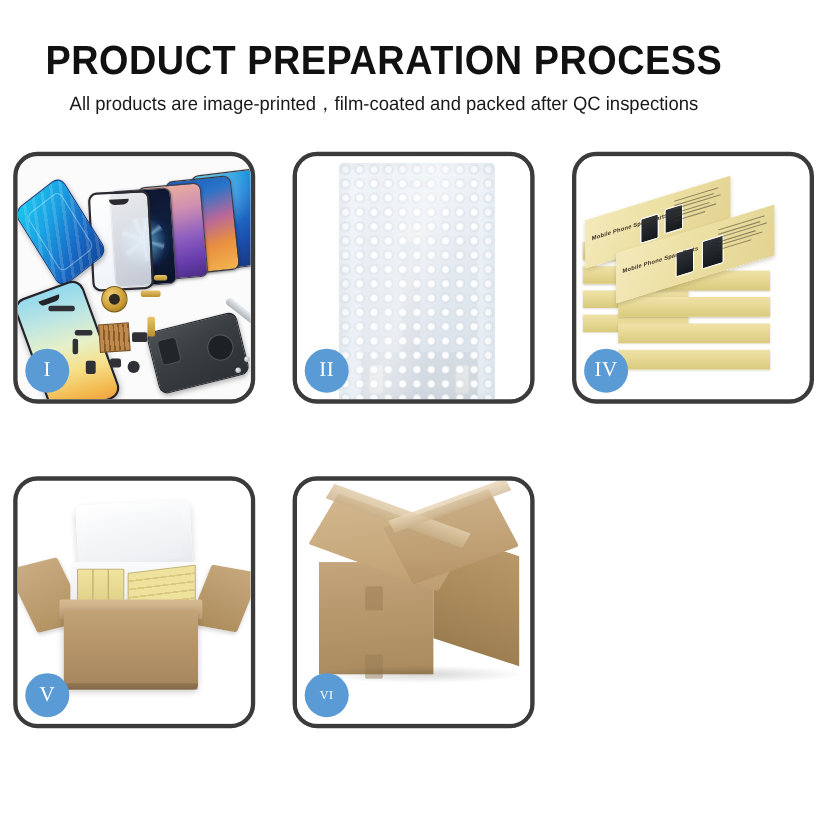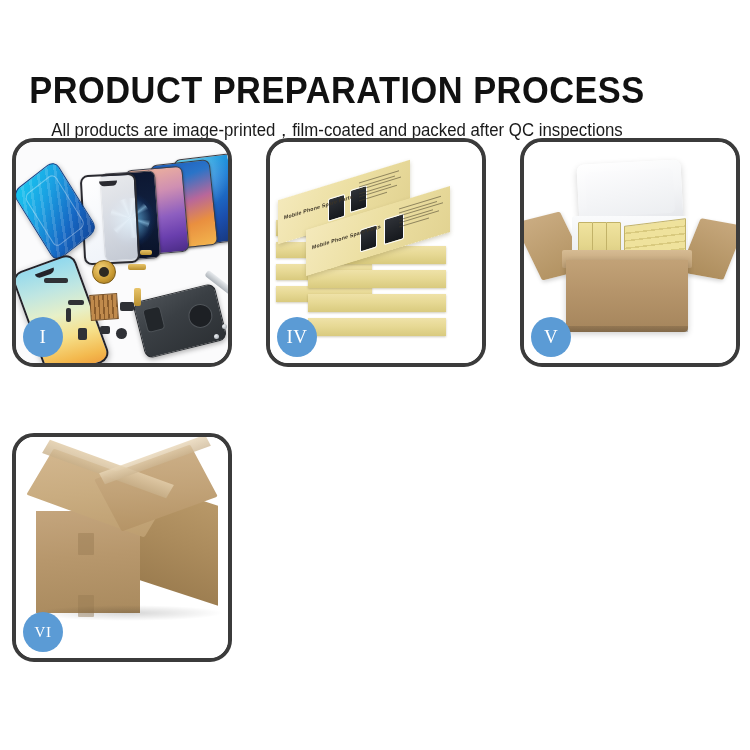--- a/index.html
+++ b/index.html
@@ -11,21 +11,21 @@
     width: 750px;
     height: 750px;
     overflow: hidden;
     font-family: "Liberation Sans", sans-serif;
     -webkit-font-smoothing: antialiased;
   }
 
   .page { position: relative; width: 750px; height: 750px; background: #fff; }
 
   
-  .header { position: absolute; top: 0; left: 0; width: 674px; text-align: center; margin-top: 36px; }
+  .header { position: absolute; top: 0; left: 12px; width: 674px; text-align: center; }
   .title {
     margin: 0;
     padding-top: 34px;
     font-size: 37px;
     line-height: 42px;
     font-weight: 700;
     letter-spacing: 0.5px;
     color: #111111;
     transform: scaleX(0.93);
     font-family: "Liberation Sans", sans-serif;
@@ -79,21 +79,21 @@
     background: #5b9bd5;
     color: #ffffff;
     font-family: "Liberation Serif", serif;
     font-size: 19px;
     line-height: 40px;
     text-align: center;
     letter-spacing: 0.5px;
     z-index: 40;
     user-select: none;
   }
-  .badge.wide { font-size: 15px; }
+  .badge.wide { font-size: 11px; }
 
   
   .p1bg { position:absolute; inset:0; background:#fbfbfc; }
   .scr {
     position: absolute;
     border-radius: 7px;
     box-shadow: 0 1px 3px rgba(0,0,0,.35);
     overflow: hidden;
   }
   
@@ -513,20 +513,35 @@
         <div class="part silver" style="left:34px; top:180px; width:8px; height:13px; border-radius:2px;"></div>
         <div class="part gold" style="left:124px; top:108px; width:12px; height:5px;"></div>
         <div class="tweezer"></div>
         <div class="screw" style="left:206px; top:182px;"></div>
 
         <div class="screw" style="left:198px; top:192px;"></div>
       </div>
       <div class="badge">I</div>
     </div>
 
+    <div class="panel">
+      <div class="stage">
+        <div class="p2bg"></div>
+        <div class="lcd"></div>
+        <div class="lcdbottom"></div>
+        <div class="flexstrip"></div>
+        <div class="flexpad"></div>
+        <div class="goldtab" style="left:66px;  top:190px;"></div>
+        <div class="goldtab" style="left:144px; top:190px;"></div>
+        <div class="pinkmark"></div>
+        <div class="bubblebag"></div>
+        <div class="sheen"></div>
+      </div>
+      <div class="badge">II</div>
+    </div>
 
 
     <div class="panel">
       <div class="stage">
         <div class="p4bg"></div>
         <div class="stack">
 
           <div class="sbox" style="left:6px;   top:78px;  width:96px; height:16px;"></div>
           <div class="sbox" style="left:6px;   top:100px; width:96px; height:16px;"></div>
           <div class="sbox" style="left:6px;   top:122px; width:96px; height:16px;"></div>

